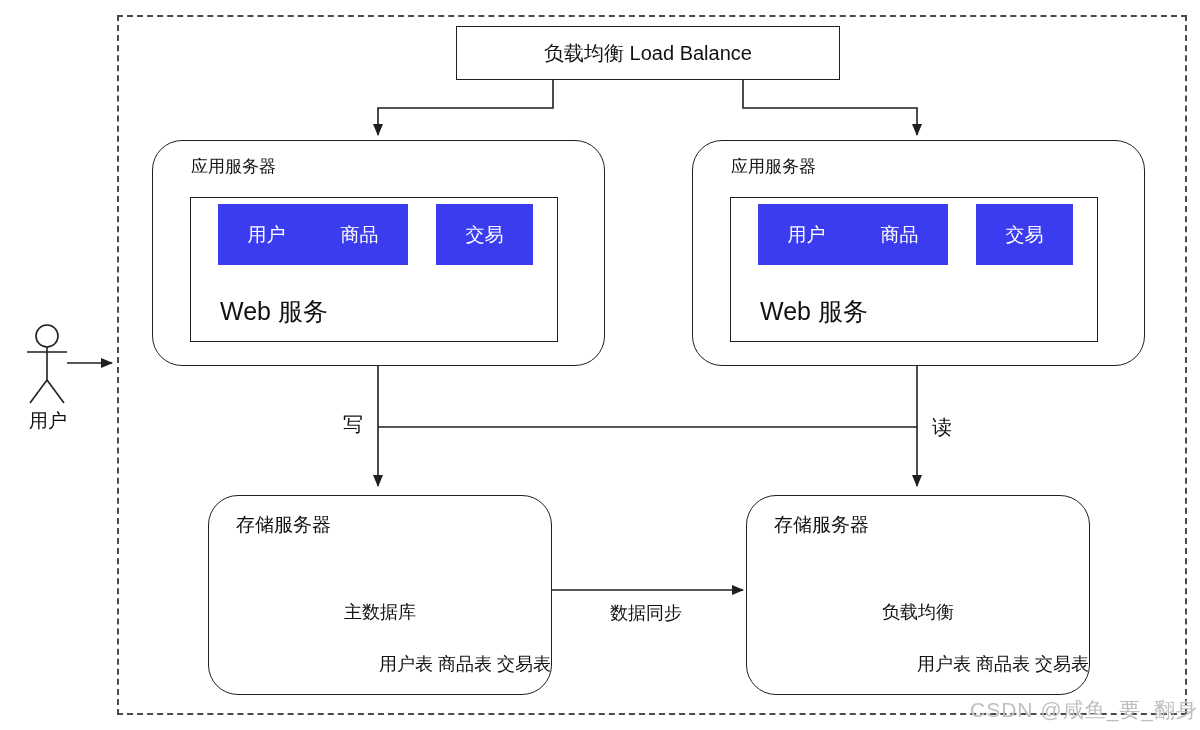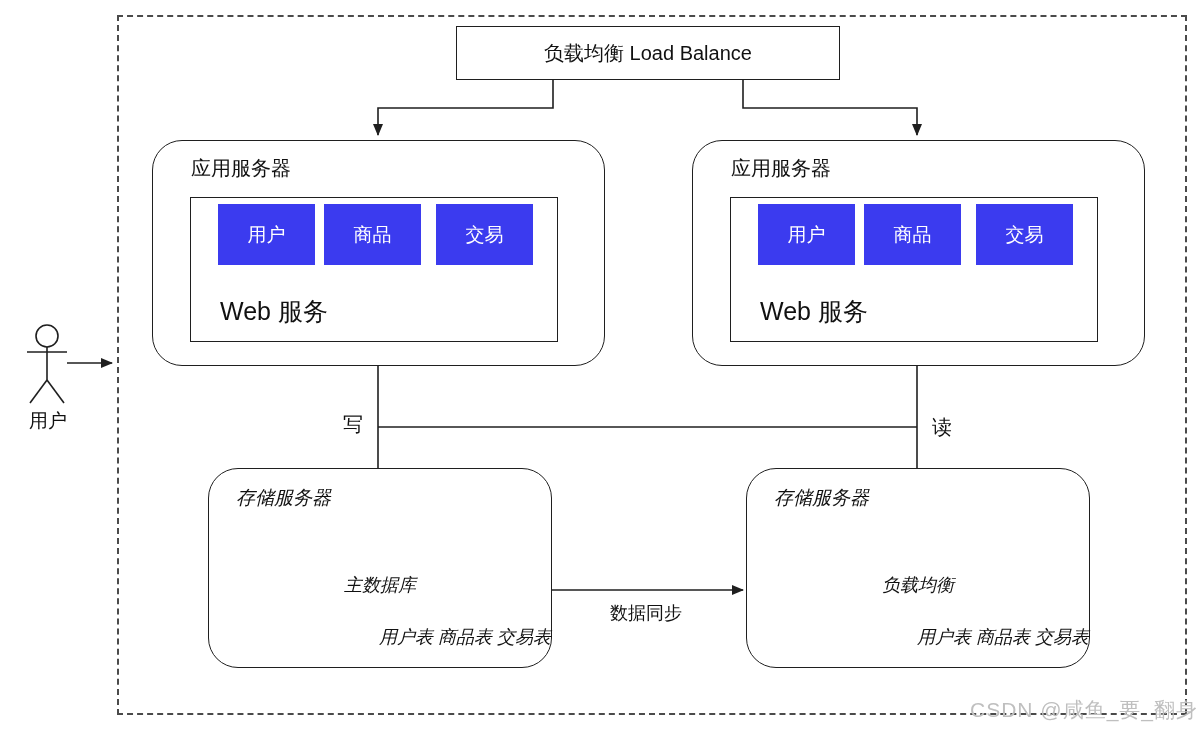--- a/index.html
+++ b/index.html
@@ -29,34 +29,34 @@
     border:1.6px solid var(--line);background:#fff;
     display:flex;align-items:center;justify-content:center;
     font-size:20px;
   }
   .node{
     border:1.6px solid var(--line);background:#fff;border-radius:30px;
   }
   .app-node{top:140px;width:451px;height:224px;}
   .app-left{left:152px;}
   .app-right{left:692px;}
-  .node-title{position:absolute;left:38px;top:14px;font-size:20px;}
+  .node-title{position:absolute;left:38px;top:14px;font-size:17px;}
   .web-box{
     position:absolute;left:37px;top:56px;width:366px;height:143px;
     border:1.6px solid var(--line);background:#fff;
   }
   .module{
     position:absolute;top:6px;width:97px;height:61px;background:var(--blue);
     color:#fff;display:flex;align-items:center;justify-content:center;
     font-size:19px;
   }
-  .m0{left:27px;} .m1{left:133px;} .m2{left:239px;margin-left:6px;}
+  .m0{left:27px;} .m1{left:120px;} .m2{left:239px;margin-left:6px;}
   .web-label{position:absolute;left:29px;bottom:13px;font-size:25px;}
 
-  .storage-node{top:468px;width:342px;height:198px;font-style:italic;}
+  .storage-node{top:495px;width:342px;height:198px;}
   .st-left{left:208px;}
   .st-right{left:746px;}
   .st-title{position:absolute;left:27px;top:16px;font-size:19px;}
   .db-label{position:absolute;top:104px;left:0;width:100%;text-align:center;font-size:18px;}
   .tables-label{position:absolute;top:156px;left:0;width:100%;text-align:right;font-size:18px;}
 
   .edge-label{font-size:20px;white-space:nowrap;}
   .lbl-write{left:339px;top:411px;width:28px;text-align:center;}
   .lbl-read{left:928px;top:414px;width:28px;text-align:center;}
   .lbl-sync{left:576px;top:601px;width:140px;text-align:center;font-size:18px;}

